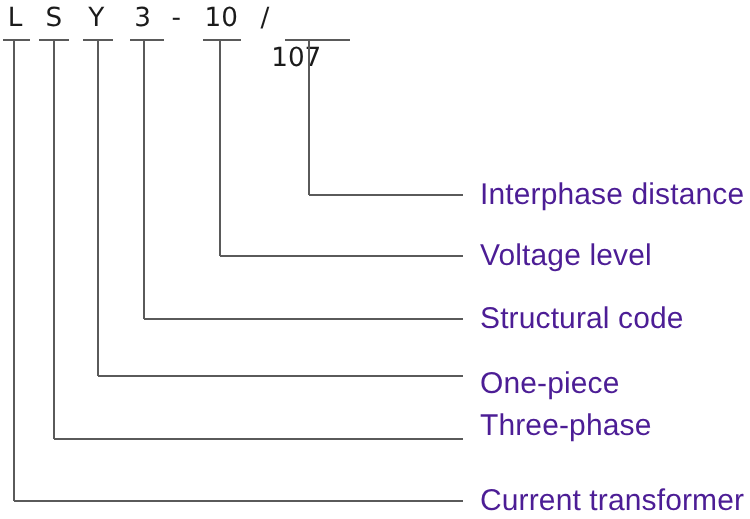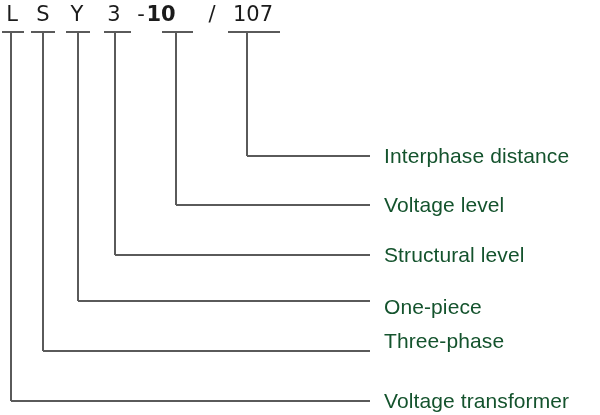--- a/index.html
+++ b/index.html
@@ -38,40 +38,40 @@
     width: 600px;
     height: 415px;
   }
   
   .leader-label {
     position: absolute;
     left: 384px;
     height: 26px;
     line-height: 26px;
     font-family: "Liberation Sans", sans-serif;
-    font-size: 21px;
-    color: #14532d;
+    font-size: 24px;
+    color: #4c1d95;
     white-space: nowrap;
     letter-spacing: 0.1px;
   }
 </style>
 </head>
 <body>
 
 <div id="canvas">
 
   <div>
     <div class="code-char" style="left: 2px; width: 20px;">L</div>
     <div class="code-char" style="left: 33px; width: 20px;">S</div>
     <div class="code-char" style="left: 67px; width: 20px;">Y</div>
     <div class="code-char" style="left: 104px; width: 20px;">3</div>
     <div class="code-char" style="left: 133px; width: 16px;">-</div>
-    <div class="code-char" style="left: 144px; width: 34px; font-weight: bold;">10</div>
+    <div class="code-char" style="left: 160px; width: 34px;">10</div>
     <div class="code-char" style="left: 204px; width: 16px;">/</div>
-    <div class="code-char" style="left: 228px; width: 50px;">107</div>
+    <div class="code-char" style="left: 212px; width: 50px; margin-top: 32px;">107</div>
   </div>
 
   <svg id="leaders" viewBox="0 0 600 415" preserveAspectRatio="none">
     <g id="leader-paths" shape-rendering="crispEdges">
         <line x1="228" y1="32" x2="280" y2="32" stroke="#5a5a5a" stroke-width="1.6"></line>
         <line x1="247" y1="32" x2="247" y2="156" stroke="#5a5a5a" stroke-width="1.6"></line>
         <line x1="247" y1="156" x2="370" y2="156" stroke="#5a5a5a" stroke-width="1.6"></line>
         <line x1="162" y1="32" x2="193" y2="32" stroke="#5a5a5a" stroke-width="1.6"></line>
         <line x1="176" y1="32" x2="176" y2="205" stroke="#5a5a5a" stroke-width="1.6"></line>
         <line x1="176" y1="205" x2="370" y2="205" stroke="#5a5a5a" stroke-width="1.6"></line>
@@ -86,19 +86,19 @@
         <line x1="43" y1="351" x2="370" y2="351" stroke="#5a5a5a" stroke-width="1.6"></line>
         <line x1="2" y1="32" x2="24" y2="32" stroke="#5a5a5a" stroke-width="1.6"></line>
         <line x1="11" y1="32" x2="11" y2="401" stroke="#5a5a5a" stroke-width="1.6"></line>
         <line x1="11" y1="401" x2="370" y2="401" stroke="#5a5a5a" stroke-width="1.6"></line>
       </g>
   </svg>
 
   <div>
     <div class="leader-label" style="top: 143px;">Interphase distance</div>
     <div class="leader-label" style="top: 192px;">Voltage level</div>
-    <div class="leader-label" style="top: 242px;">Structural level</div>
+    <div class="leader-label" style="top: 242px;">Structural code</div>
     <div class="leader-label" style="top: 294px;">One-piece</div>
     <div class="leader-label" style="top: 328px;">Three-phase</div>
-    <div class="leader-label" style="top: 388px;">Voltage transformer</div>
+    <div class="leader-label" style="top: 388px;">Current transformer</div>
   </div>
 
 </div>
 
 </body></html>

